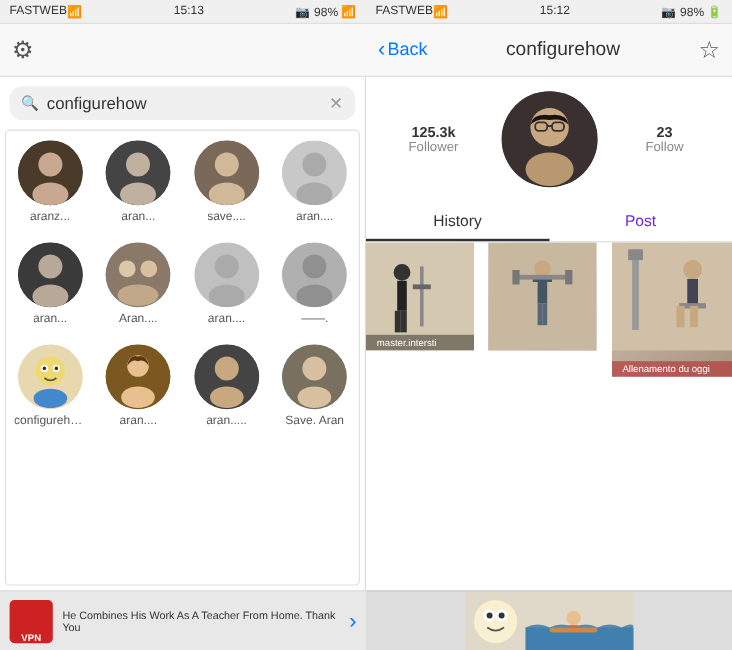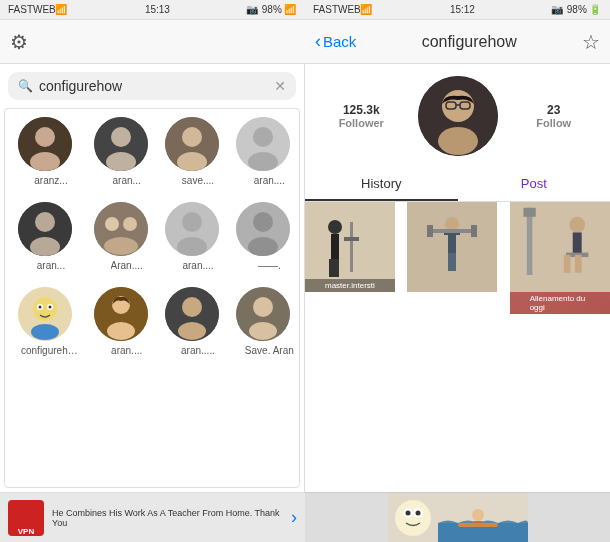--- a/index.html
+++ b/index.html
@@ -150,21 +150,20 @@
     }
 
     .result-label {
       font-size: 10px;
       color: #555;
       text-align: center;
       max-width: 60px;
       overflow: hidden;
       text-overflow: ellipsis;
       white-space: nowrap;
-      margin-left: 12px;
     }
 
     
     .avatar-dark { background: #3a3a3a; }
 
     
     .right-panel {
       width: 305px;
       background: #fff;
       display: flex;
@@ -185,21 +184,20 @@
       flex: 1;
     }
     .stat-number {
       font-size: 12px;
       font-weight: 600;
       color: #333;
     }
     .stat-label {
       font-size: 11px;
       color: #888;
-      font-weight: bold;
     }
 
     .profile-avatar {
       width: 80px;
       height: 80px;
       border-radius: 50%;
       background: #3a3a3a;
       overflow: hidden;
       flex-shrink: 0;
       display: flex;
@@ -246,21 +244,21 @@
     .gym3 { background: linear-gradient(135deg, #d0c0b0 0%, #a89080 100%); }
 
     .post-thumb-overlay {
       position: absolute;
       bottom: 0;
       left: 0;
       right: 0;
       background: rgba(0,0,0,0.4);
       color: #fff;
       font-size: 8px;
-      padding: 2px 20px;
+      padding: 2px 9px;
     }
 
     
     .ad-banner {
       display: flex;
       height: 50px;
       width: 100%;
     }
     .ad-left {
       width: 305px;

